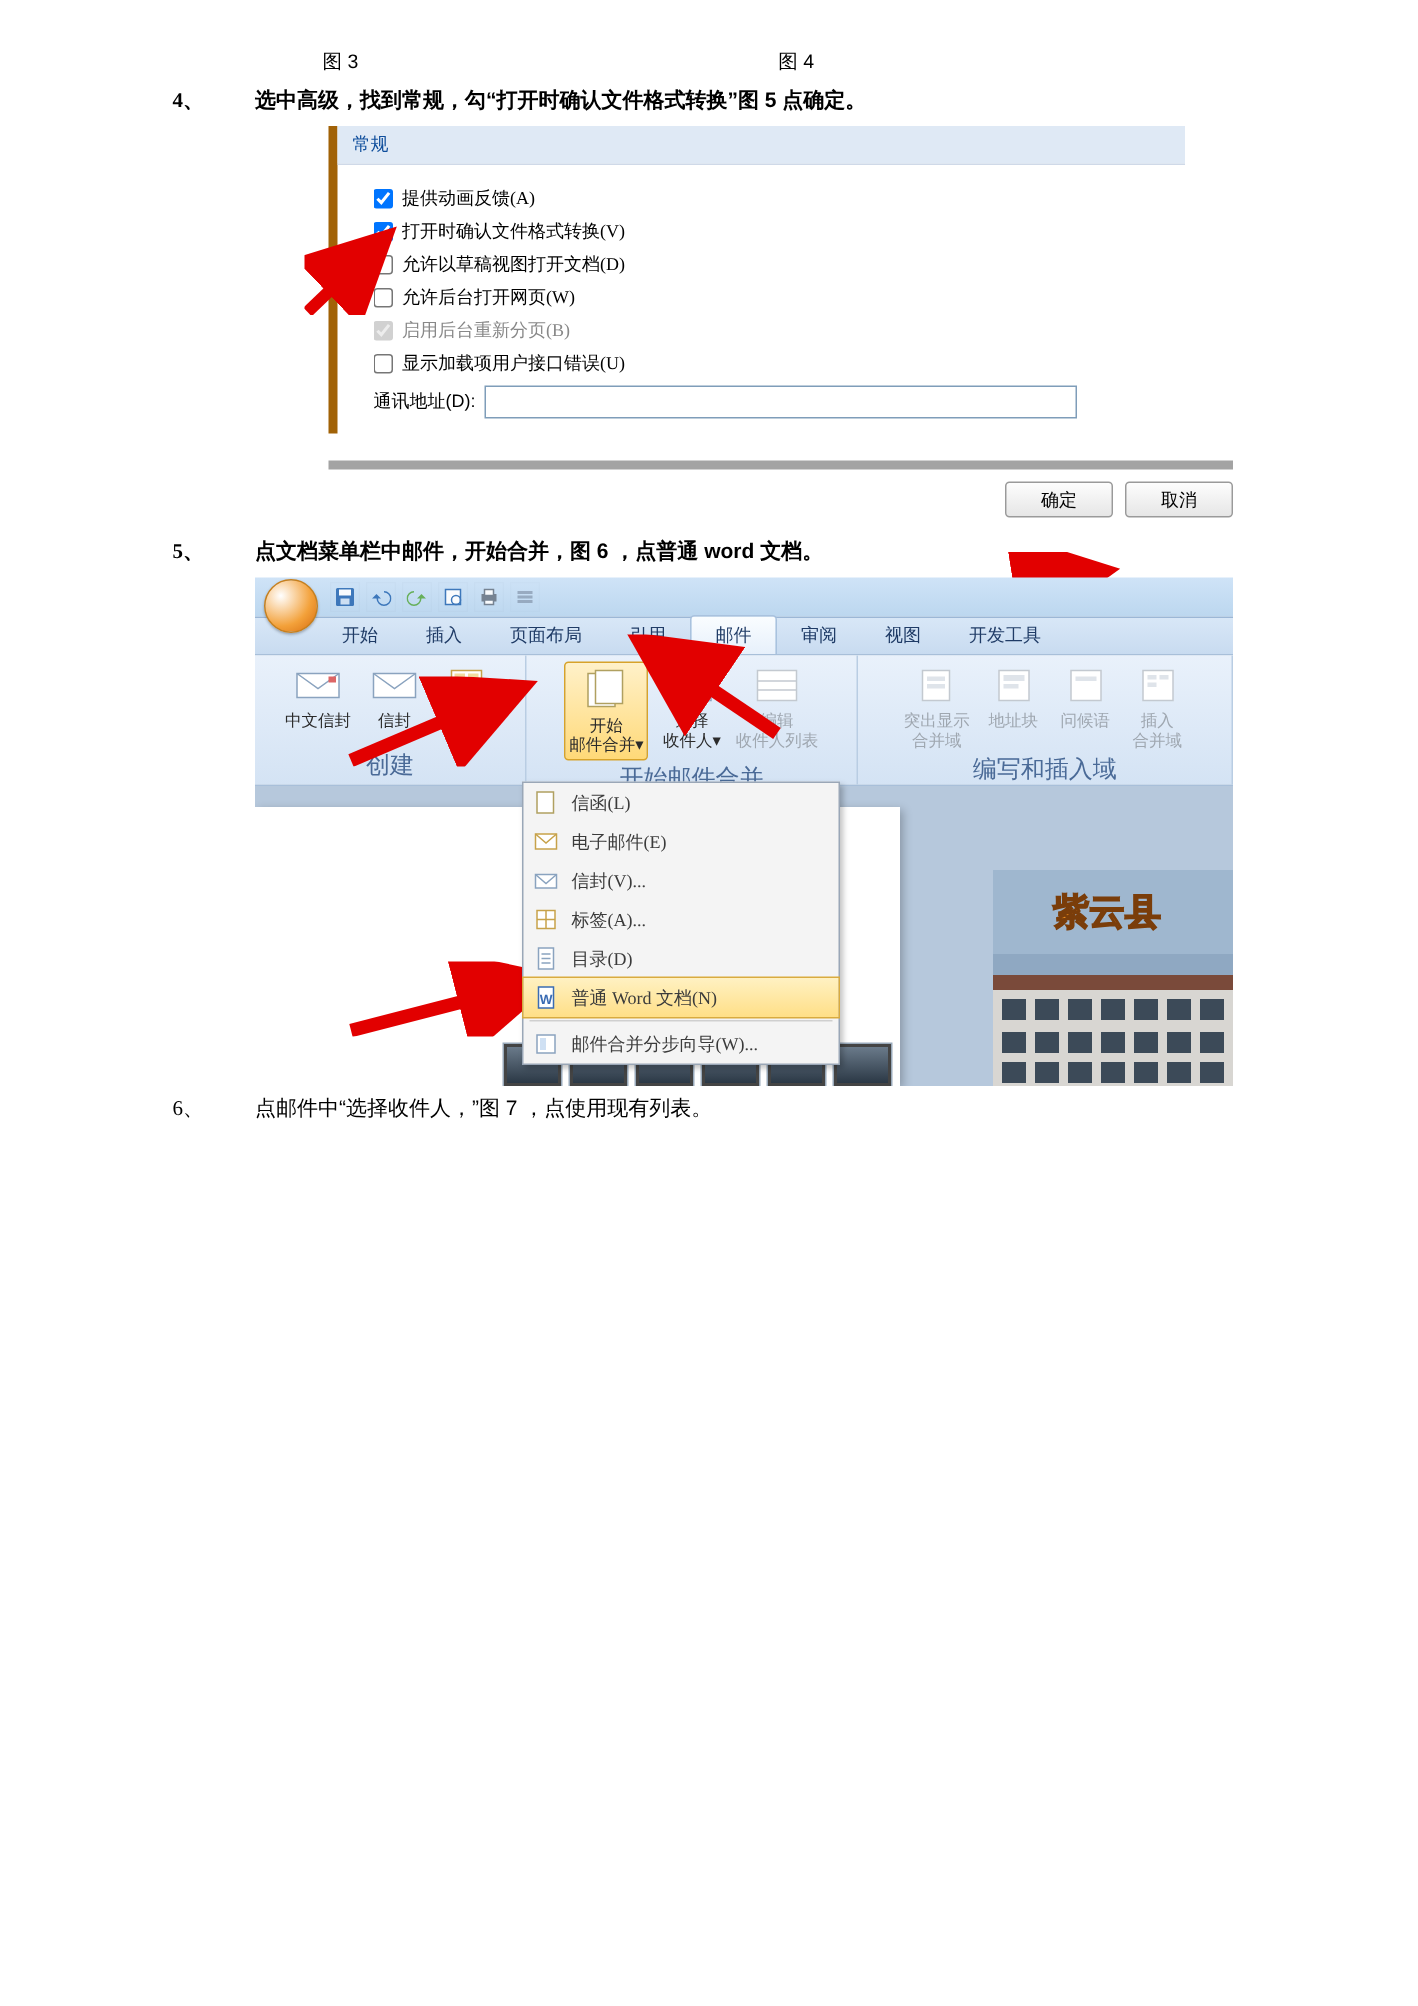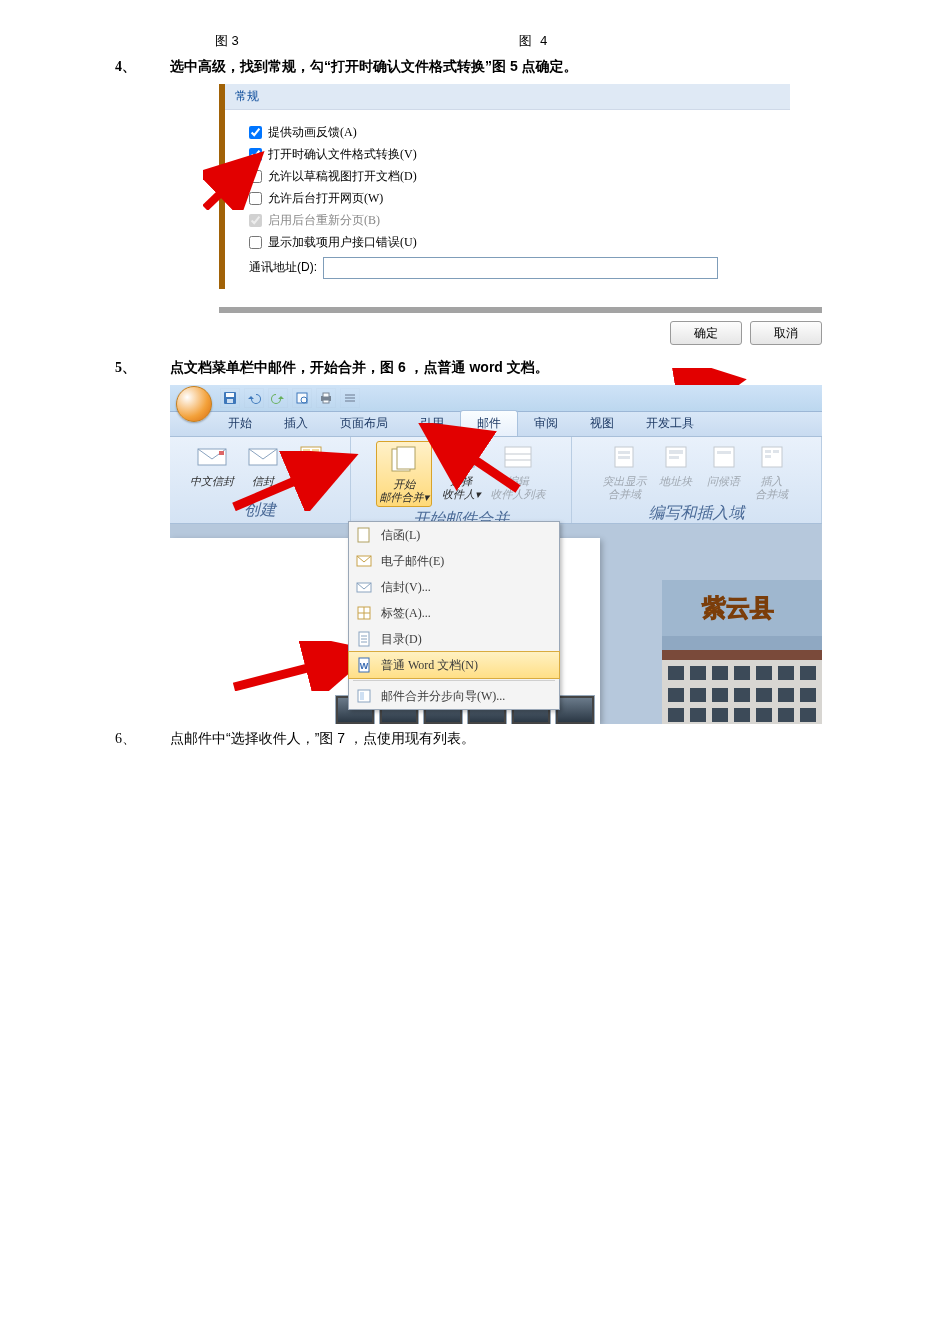--- a/index.html
+++ b/index.html
@@ -18,21 +18,21 @@
     box-sizing: border-box;
     position: relative;
   }
   .caption-row {
     display: flex;
     font-size: 13px;
     color: #000;
     margin-bottom: 8px;
   }
   .caption-row span:first-child { margin-left: 215px; }
-  .caption-row span:last-child { margin-left: 280px; font-family: Liberation Mono, monospace; }
+  .caption-row span:last-child { margin-left: 280px; }
 
   .step {
     display: flex;
     margin: 6px 0 8px 115px;
     font-weight: bold;
     font-size: 14px;
   }
   .step-num { width: 55px; flex-shrink:0; color:#000; font-family:"SimSun"; }
   .step-text { color:#000; }
 
@@ -154,21 +154,20 @@
     border:1px solid #a9c2de;
     border-bottom:none;
     border-radius:3px 3px 0 0;
   }
 
   .ribbon6 {
     background:linear-gradient(#e9f1fb,#d4e3f4);
     border-bottom:1px solid #a8bfd9;
     display:flex;
     height:86px;
-    font-style:italic;
   }
   .grp {
     border-right:1px solid #b9cde3;
     padding:4px 8px 2px 8px;
     display:flex;
     flex-direction:column;
     align-items:center;
     justify-content:space-between;
   }
   .grp-row { display:flex; gap:10px; align-items:flex-start; }

